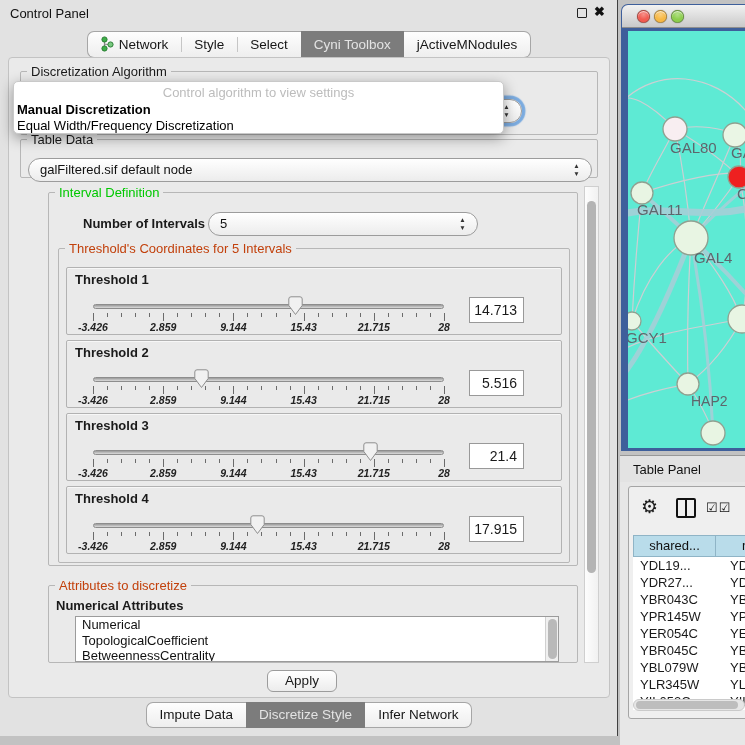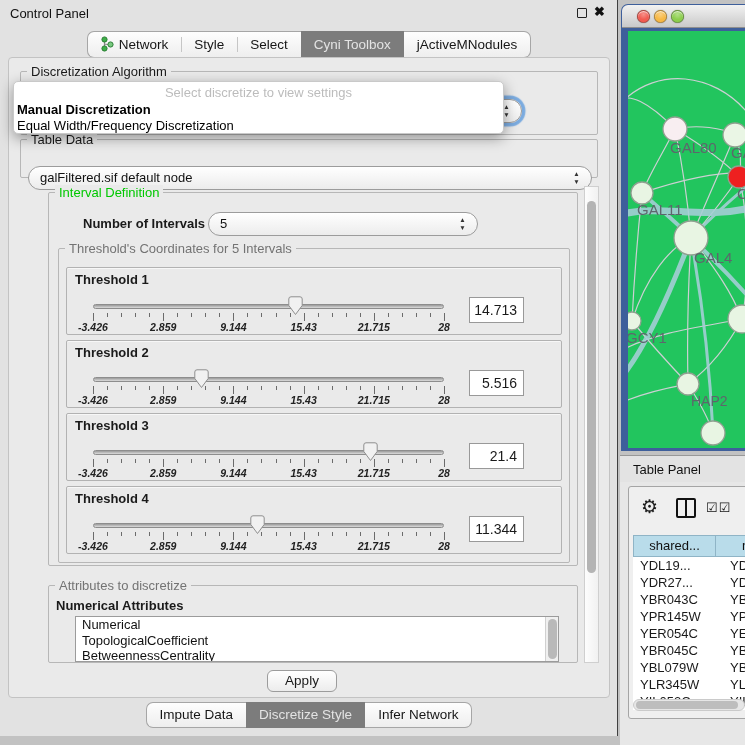--- a/index.html
+++ b/index.html
@@ -19,21 +19,21 @@
   .tab:not(.sel)+.tab:not(.sel)::before { content:""; position:absolute; left:0; top:5px; bottom:5px; width:1px; background:#c6c6c6; }
   .tab.first { border-left:1px solid #a6a6a6; border-radius:7px 0 0 7px; }
   .tab.last { border-right:1px solid #a6a6a6; border-radius:0 7px 7px 0; }
   .tab.sel { background:#7c7c7c; color:#e3e3e3; border-color:#7c7c7c; }
 
   .cp-body { position:absolute; left:8px; top:57px; width:602px; height:641px; background:#eaeaea; border:1px solid #c3c3c3; border-radius:4px; }
 
   .group { position:absolute; border:1px solid #b7b7b7; border-radius:2px; }
   .group-label { position:absolute; top:-8px; left:6px; background:#eaeaea; padding:0 4px; font-size:13px; white-space:nowrap; }
   .gl-green { color:#00c800; }
-  .gl-blue { color:#737373; }
+  .gl-blue { color:#c2410c; }
 
   .combo { position:absolute; height:24px; background:linear-gradient(#fff,#ececec); border:1px solid #9c9c9c; border-radius:12px; font-size:13px; color:#111; line-height:22px; padding-left:11px; cursor:pointer; }
   .combo-arrows { position:absolute; right:10px; top:3px; width:9px; height:18px; font-size:6.5px; line-height:8px; color:#333; text-align:center; }
 
   
   .algo-combo { left:28px; top:99px; width:494px; box-shadow:0 0 1px 3.5px rgba(95,155,220,.8); }
 
   
   .popup { position:absolute; left:13px; top:81px; width:491px; height:53px; background:#fff; border:1px solid #c9c9c9; border-radius:5px; box-shadow:0 4px 14px rgba(0,0,0,.38); z-index:40; }
   .popup-hint { position:absolute; top:3px; width:100%; text-align:center; color:#bcbcbc; font-size:13px; }
@@ -63,21 +63,21 @@
   .list-thumb { position:absolute; left:2px; top:2px; width:9px; height:40px; background:#b9b9b9; border-radius:5px; }
 
   .apply-btn { position:absolute; left:267px; top:670px; width:70px; height:22px; background:linear-gradient(#fff,#ececec); border:1px solid #9c9c9c; border-radius:6px; font-size:13.5px; text-align:center; line-height:20px; cursor:pointer; }
 
   .bottom-tabbar { position:absolute; left:0; top:702px; width:618px; display:flex; justify-content:center; }
 
   
   .net-window { position:absolute; left:621px; top:4px; width:132px; height:447px; background:#3e5f9b; border-radius:7px 7px 0 0; }
   .net-titlebar { position:absolute; left:1px; top:1px; right:0; height:23px; background:linear-gradient(#f2f2f2,#c9c9c9); border-radius:6px 6px 0 0; border-bottom:1px solid #8e8e8e; }
   .light { position:absolute; top:5px; width:13px; height:13px; border-radius:50%; cursor:pointer; box-shadow:inset 0 1px 1px rgba(255,255,255,.7), 0 0 1px rgba(0,0,0,.5); border:1px solid rgba(0,0,0,.25); }
-  .net-canvas { position:absolute; left:7px; top:27px; width:118px; height:417px; background:#22c55e; overflow:hidden; }
+  .net-canvas { position:absolute; left:7px; top:27px; width:118px; height:417px; background:#5eead4; overflow:hidden; }
 
   
   .table-panel-bar { position:absolute; left:620px; top:455px; width:125px; height:27px; background:#e3e3e3; border-top:1px solid #989898; }
   .table-panel-title { position:absolute; left:13px; top:6px; font-size:13px; color:#111; }
   .right-backdrop { position:absolute; left:620px; top:482px; width:125px; height:263px; background:#e7e7e7; }
   .table-window { position:absolute; left:628px; top:486px; width:124px; height:233px; background:#efefef; border:1px solid #a5a5a5; border-radius:3px; overflow:hidden; }
   .gear-icon { position:absolute; left:12px; top:8px; font-size:19px; color:#1c1c1c; cursor:pointer; }
   .split-icon { position:absolute; left:47px; top:11px; width:20px; height:20px; border:2.5px solid #111; border-radius:2px; cursor:pointer; }
   .split-icon::after { content:""; position:absolute; left:6.5px; top:0; bottom:0; width:2.5px; background:#111; }
   .check-icons { position:absolute; left:77px; top:13px; font-size:13px; color:#111; letter-spacing:1px; cursor:pointer; }
@@ -128,21 +128,21 @@
   <div class="group" style="left:20px; top:71px; width:578px; height:64px;">
     <span class="group-label">Discretization Algorithm</span>
   </div>
   <div class="combo algo-combo">
     <span class="combo-arrows">▲<br>▼</span>
   </div>
 
   <div class="group" style="left:20px; top:139px; width:578px; height:39px;">
     <span class="group-label">Table Data</span>
   </div>
-  <div class="combo" style="left:28px; top:166px; width:564px;">
+  <div class="combo" style="left:28px; top:158px; width:564px;">
     <span>galFiltered.sif default node</span>
     <span class="combo-arrows">▲<br>▼</span>
   </div>
 
   <div class="group" style="left:48px; top:192px; width:530px; height:374px;">
     <span class="group-label gl-green">Interval Definition</span>
   </div>
   <span style="position:absolute; left:83px; top:216px; font-weight:bold; font-size:13px;">Number of Intervals</span>
   <div class="combo" style="left:208px; top:212px; width:270px;">
     <span>5</span>
@@ -320,21 +320,21 @@
         <span class="ticklabel" style="left: 0%;">-3.426</span>
         <span class="ticklabel" style="left: 20%;">2.859</span>
         <span class="ticklabel" style="left: 40%;">9.144</span>
         <span class="ticklabel" style="left: 60%;">15.43</span>
         <span class="ticklabel" style="left: 80%;">21.715</span>
         <span class="ticklabel" style="left: 100%;">28</span>
       </div>
     <div class="thumb" style="left: 183.468px;"><svg width="15" height="20" viewBox="0 0 15 20">
           <path d="M3,0.8 h9 q2.2,0 2.2,2.2 v6.5 l-6.7,9 l-6.7,-9 v-6.5 q0,-2.2 2.2,-2.2 z" fill="#f1f1f1" stroke="#8f8f8f" stroke-width="1"></path>
         </svg></div>
-    <div class="tvalue">11.344</div>
+    <div class="tvalue">17.915</div>
   </div>
 
   <div class="v-scroll">
       <div class="v-thumb"></div>
     </div>
 
   <div class="group" style="left:48px; top:585px; width:530px; height:78px;">
     <span class="group-label gl-blue">Attributes to discretize</span>
   </div>
   <span style="position:absolute; left:56px; top:598px; font-weight:bold; font-size:13px;">Numerical Attributes</span>
@@ -358,21 +358,21 @@
     <div class="tab sel">
         <span>Discretize Style</span>
       </div>
     <div class="tab last">
         <span>Infer Network</span>
       </div>
   </div>
 </div>
 
 <div class="popup">
-  <div class="popup-hint">Select discretize to view settings</div>
+  <div class="popup-hint">Control algorithm to view settings</div>
   <div class="popup-opt1">Manual Discretization</div>
   <div class="popup-opt2">Equal Width/Frequency Discretization</div>
 </div>
 
 <div class="net-window">
   <div class="net-titlebar">
     <span class="light" style="left: 15px; background: radial-gradient(circle at 50% 30%, rgba(255, 255, 255, 0.333), transparent 55%), rgb(241, 91, 81);"></span>
     <span class="light" style="left: 32px; background: radial-gradient(circle at 50% 30%, rgba(255, 255, 255, 0.333), transparent 55%), rgb(247, 184, 68);"></span>
     <span class="light" style="left: 49px; background: radial-gradient(circle at 50% 30%, rgba(255, 255, 255, 0.333), transparent 55%), rgb(140, 207, 77);"></span>
   </div>

